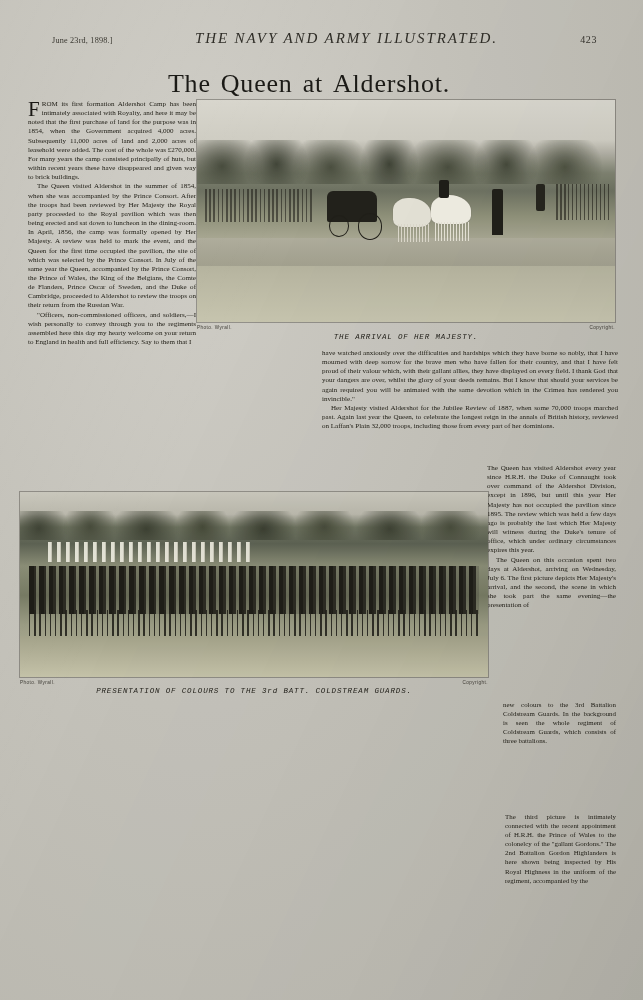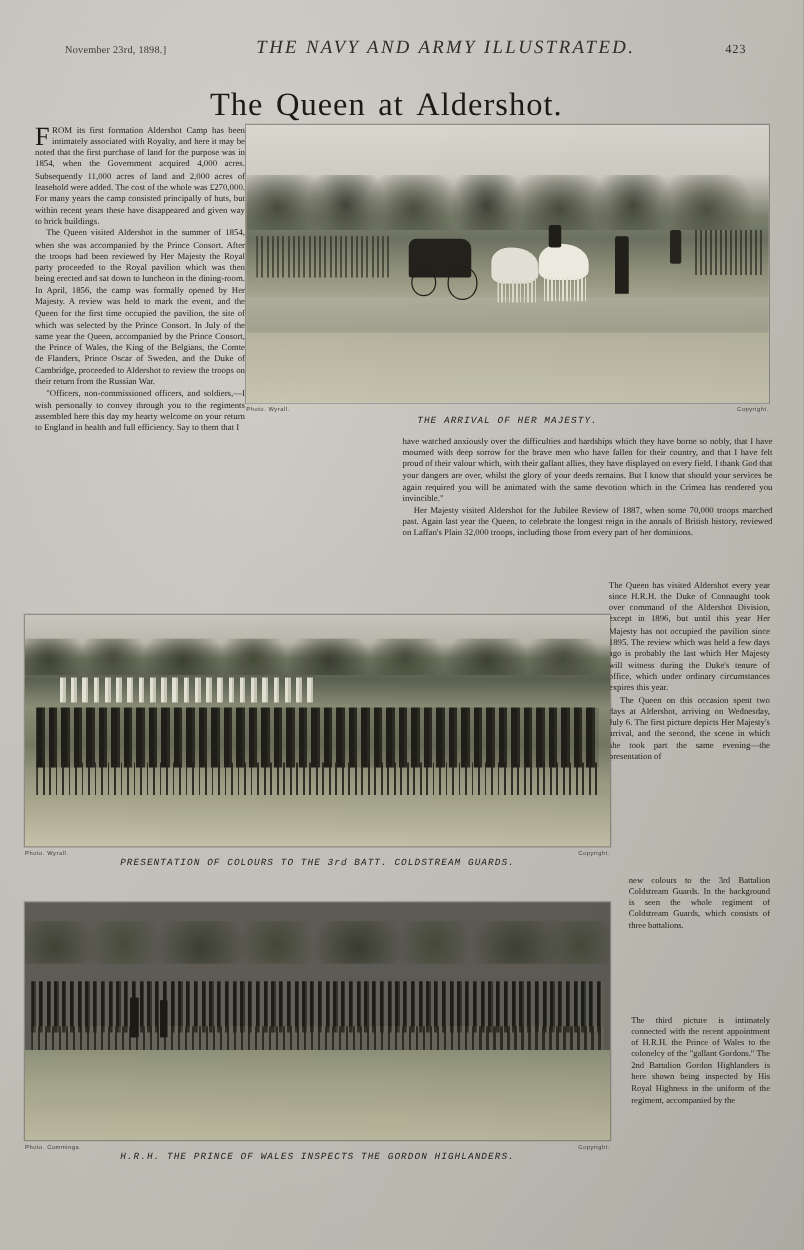--- a/index.html
+++ b/index.html
@@ -278,21 +278,21 @@
   }
   #fig3 .credit-row { top: 193px; }
   #fig3 .caption     { top: 200px; }
 </style>
 </head>
 <body>
 
 <div class="page">
 
   <div class="masthead">
-    <span class="issue-date">November 23rd, 1898.]</span>
+    <span class="issue-date">June 23rd, 1898.]</span>
     <span class="running-head">THE NAVY AND ARMY ILLUSTRATED.</span>
     <span class="folio">423</span>
   </div>
 
   <h1 class="article-title">
     <span class="w">The</span><span class="w">Queen</span><span class="w">at</span><span class="w">Aldershot.</span>
   </h1>
 
   <div class="figure" id="fig1">
     <div class="plate">
@@ -346,33 +346,18 @@
       <span>Photo. Wyrall.</span>
       <span>Copyright.</span>
     </div>
     <div class="caption">PRESENTATION OF COLOURS TO THE 3rd BATT. COLDSTREAM GUARDS.</div>
   </div>
 
   <div class="col" id="col4">
     <p class="first">new colours to the 3rd Battalion Coldstream Guards.  In the background is seen the whole regiment of Coldstream Guards, which consists of three battalions.</p>
   </div>
 
-  <div class="figure" id="fig3">
-    <div class="plate">
-      <div class="skyline"></div>
-      <div class="ranks"></div>
-      <div class="ranks2"></div>
-      <div class="sil officer"></div>
-      <div class="sil officer2"></div>
-      <div class="grass"></div>
-    </div>
-    <div class="credit-row">
-      <span>Photo. Cummings.</span>
-      <span>Copyright.</span>
-    </div>
-    <div class="caption">H.R.H. THE PRINCE OF WALES INSPECTS THE GORDON HIGHLANDERS.</div>
-  </div>
 
   <div class="col" id="col5">
     <p class="first">The third picture is intimately connected with the recent appointment of H.R.H. the Prince of Wales to the colonelcy of the "gallant Gordons." The 2nd Battalion Gordon Highlanders is here shown being inspected by His Royal Highness in the uniform of the regiment, accompanied by the</p>
   </div>
 
 </div>
 
 </body></html>

